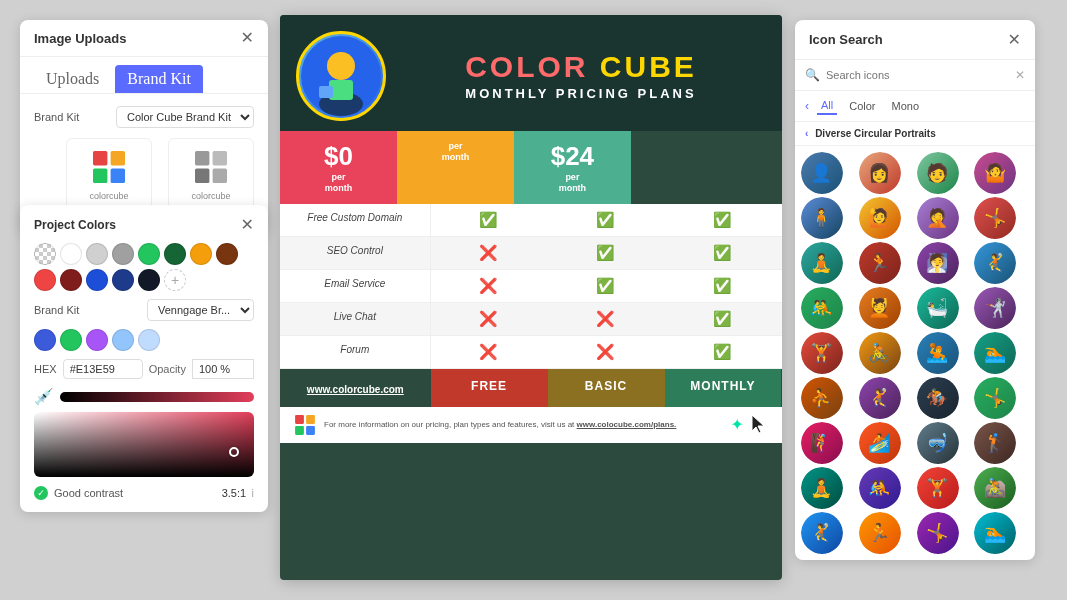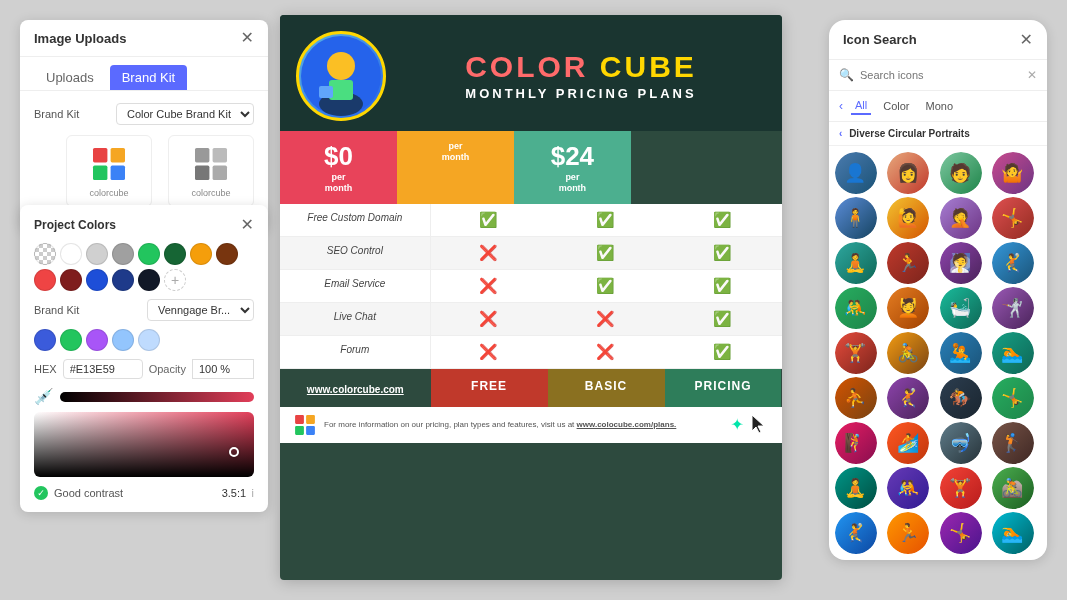--- a/index.html
+++ b/index.html
@@ -56,26 +56,27 @@
 
     .panel-tabs {
       display: flex;
       padding: 8px 14px 0;
       gap: 4px;
       border-bottom: 1px solid #eee;
     }
 
     .panel-tab {
       padding: 5px 12px;
-      font-size: 13px;
+      font-size: 16px;
       border-radius: 4px 4px 0 0;
       cursor: pointer;
       border: none;
       background: none;
       color: #666;
+      font-family: Liberation Serif, serif;
     }
 
     .panel-tab.active {
       background: #5b6aff;
       color: white;
     }
 
     .panel-body {
       padding: 12px 14px;
     }
@@ -303,24 +304,24 @@
       background: #2d4a3e;
       border-radius: 4px;
       overflow: hidden;
       box-shadow: 0 2px 15px rgba(0,0,0,0.2);
     }
 
     
     .right-panel {
       position: absolute;
       top: 20px;
-      right: 20px;
-      width: 218px;
+      right: 32px;
+      width: 240px;
       background: white;
-      border-radius: 16px;
+      border-radius: 8px;
       box-shadow: 0 2px 12px rgba(0,0,0,0.15);
       overflow: hidden;
     }
 
     .icon-search-header {
       display: flex;
       align-items: center;
       justify-content: space-between;
       padding: 10px 14px;
       border-bottom: 1px solid #eee;
@@ -601,21 +602,21 @@
       <div style="width:23.3%;padding:7px;text-align:center;font-size:15px;">✅</div>
     </div>
   </div>
 
   <div style="display:flex;">
     <div style="width:30%;background:#2d4a3e;padding:10px;text-align:center;">
       <span style="font-size:10px;font-weight:700;color:white;text-decoration:underline;cursor:pointer;">www.colorcube.com</span>
     </div>
     <div style="width:23.3%;background:#c0392b;padding:10px;text-align:center;font-size:12px;font-weight:900;color:white;letter-spacing:1px;">FREE</div>
     <div style="width:23.3%;background:#8a7020;padding:10px;text-align:center;font-size:12px;font-weight:900;color:white;letter-spacing:1px;">BASIC</div>
-    <div style="width:23.3%;background:#2e7d5a;padding:10px;text-align:center;font-size:12px;font-weight:900;color:white;letter-spacing:1px;">PRICING</div>
+    <div style="width:23.3%;background:#2e7d5a;padding:10px;text-align:center;font-size:12px;font-weight:900;color:white;letter-spacing:1px;">MONTHLY</div>
   </div>
 
   <div style="background:white;padding:6px 14px;display:flex;align-items:center;gap:8px;">
     <svg width="22" height="22" viewBox="0 0 40 40">
       <rect x="2" y="2" width="16" height="16" fill="#e84343" rx="2"></rect>
       <rect x="22" y="2" width="16" height="16" fill="#f5a623" rx="2"></rect>
       <rect x="2" y="22" width="16" height="16" fill="#22c55e" rx="2"></rect>
       <rect x="22" y="22" width="16" height="16" fill="#3b82f6" rx="2"></rect>
     </svg>
     <span style="font-size:8px;color:#555;">

